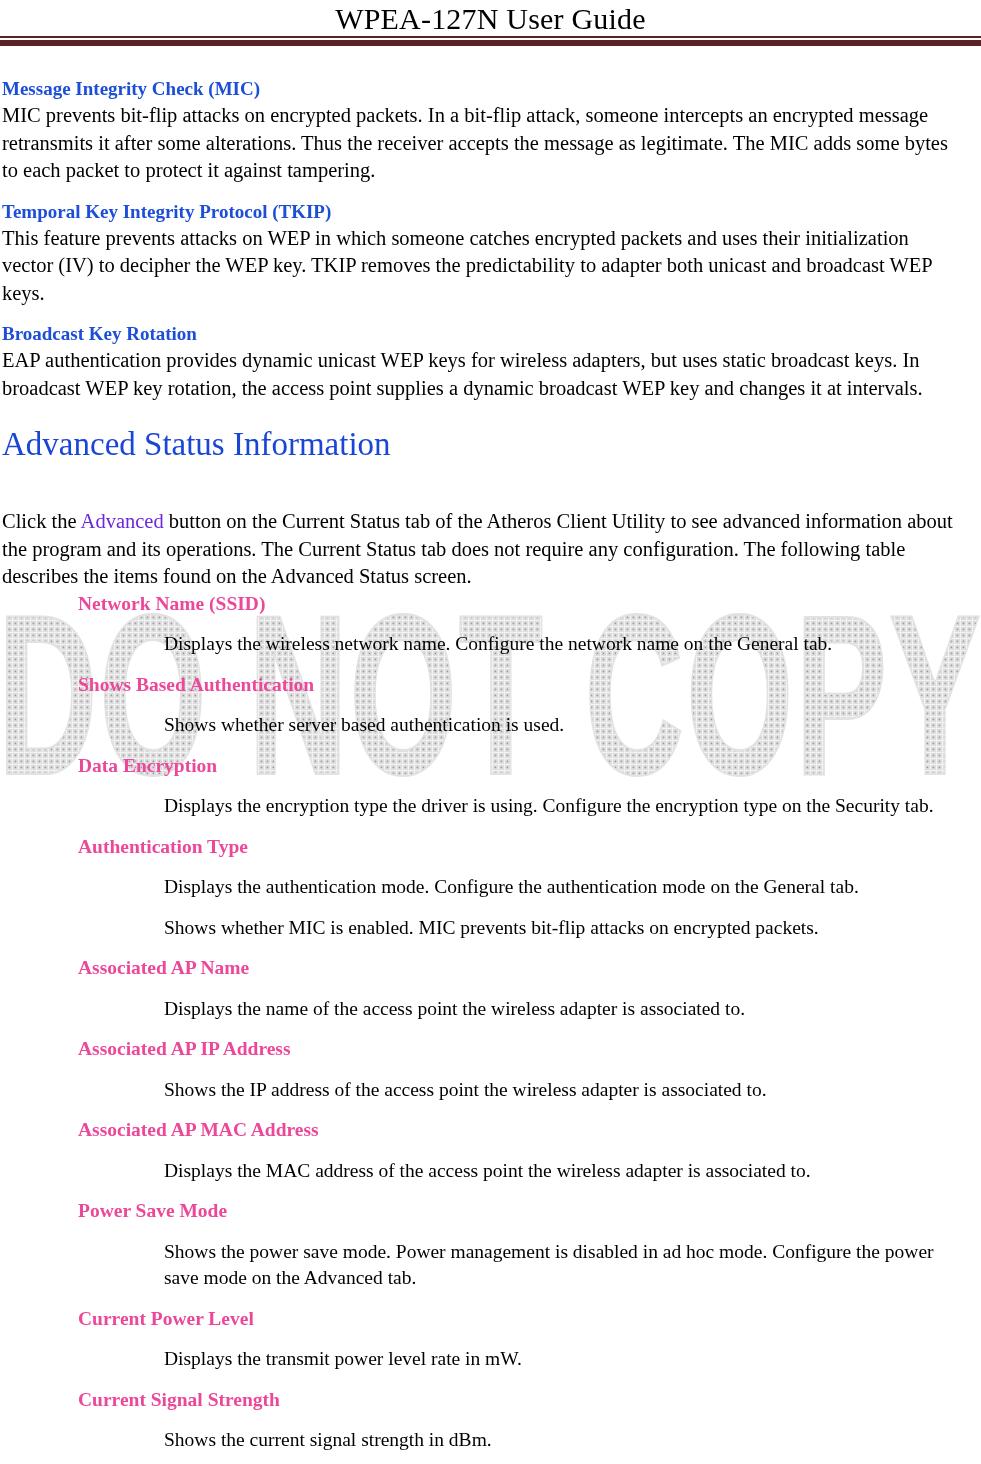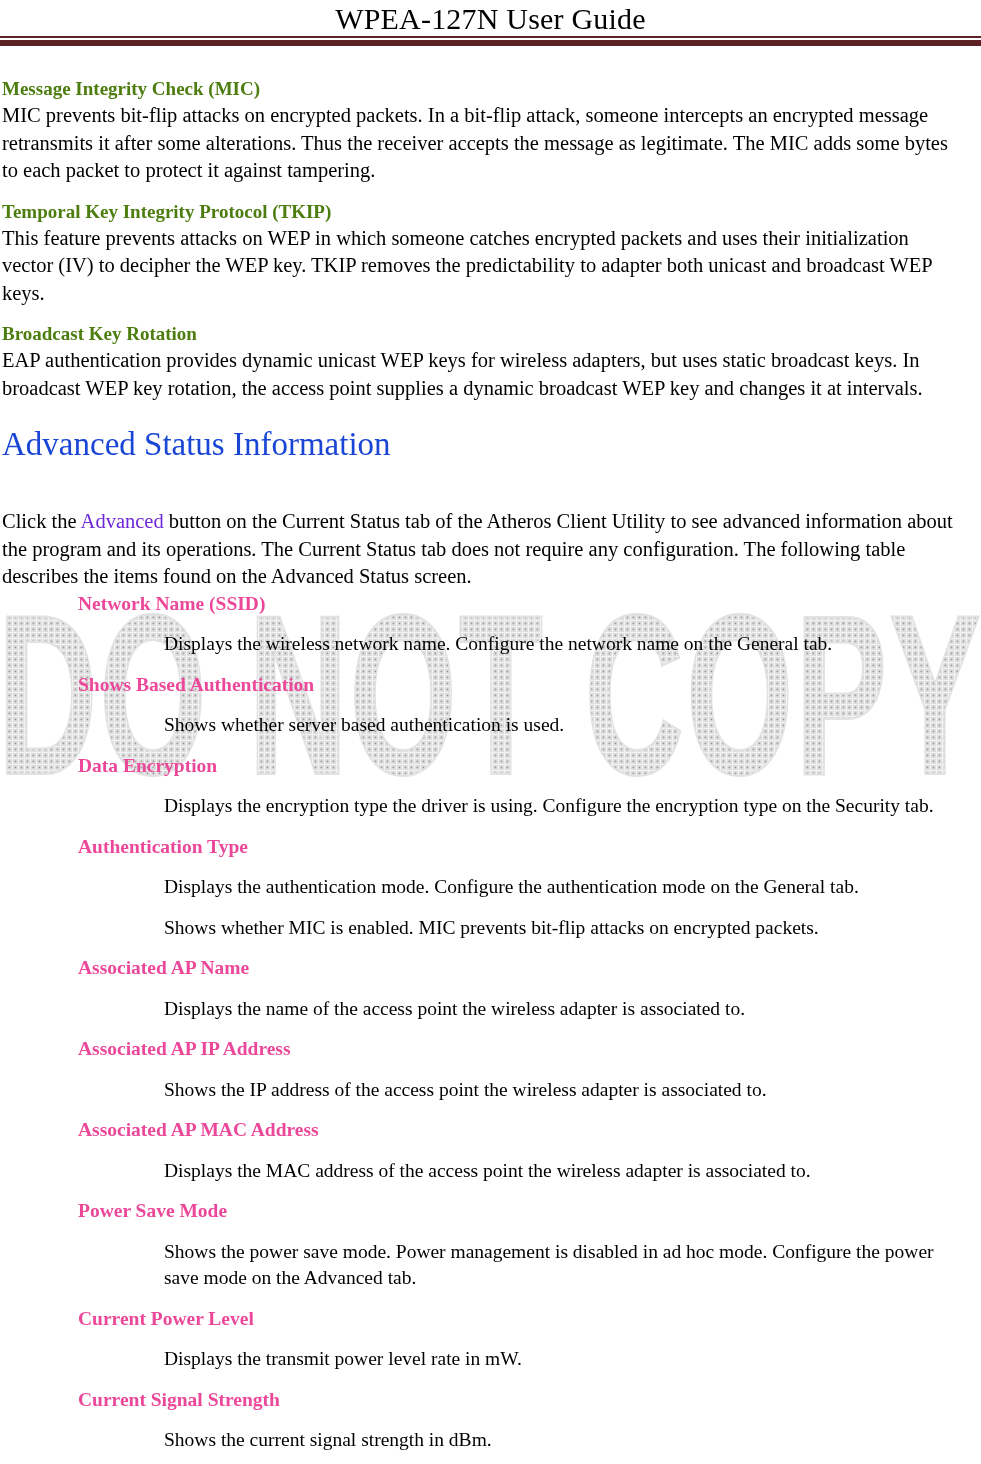--- a/index.html
+++ b/index.html
@@ -77,21 +77,21 @@
     margin: 0;
     font-size: 20.5px;
     line-height: 27.5px;
     text-align: left;
   }
   .sub-head {
     margin: 0;
     font-size: 19px;
     line-height: 27px;
     font-weight: bold;
-    color: #4d7c0f;
+    color: #1d4ed8;
   }
   .spacer-sm { height: 13px; }
   .spacer-md { height: 22px; }
 
   
   h1.section-title {
     margin: 0;
     font-size: 33px;
     line-height: 40px;
     font-weight: normal;

